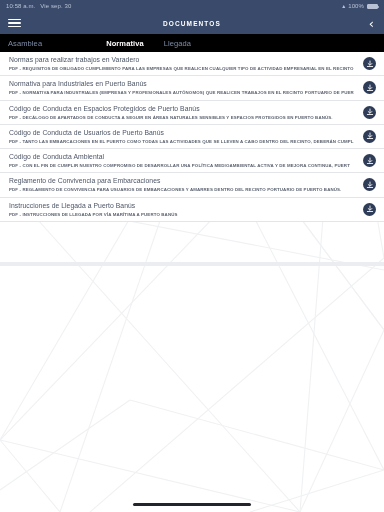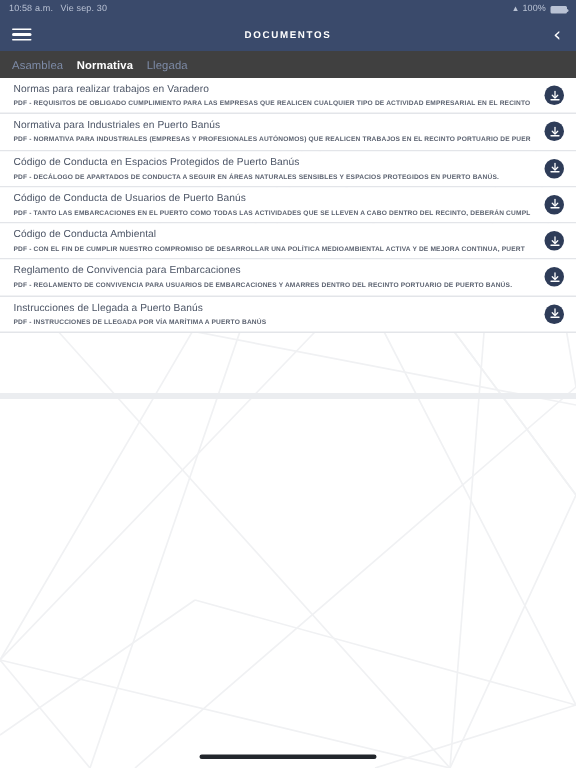--- a/index.html
+++ b/index.html
@@ -112,36 +112,37 @@
     line-height: 1;
     cursor: pointer;
     font-family: "DejaVu Sans", sans-serif;
   }
 
   
   .tabbar {
     position: relative;
     z-index: 3;
     height: 18px;
-    background: #404040;
+    background: #000000;
     display: flex;
     align-items: center;
     padding: 0 8px;
-    gap: 9px;
+    gap: 20px;
   }
   .tab {
     font-size: 7.5px;
     color: #7e8ca8;
     cursor: pointer;
     white-space: nowrap;
     letter-spacing: 0.1px;
   }
   .tab.active {
     color: #ffffff;
     font-weight: 700;
+    margin-left: 44px;
   }
 
   
   .list {
     position: relative;
     z-index: 2;
     background: transparent;
   }
   .doc-row {
     position: relative;

